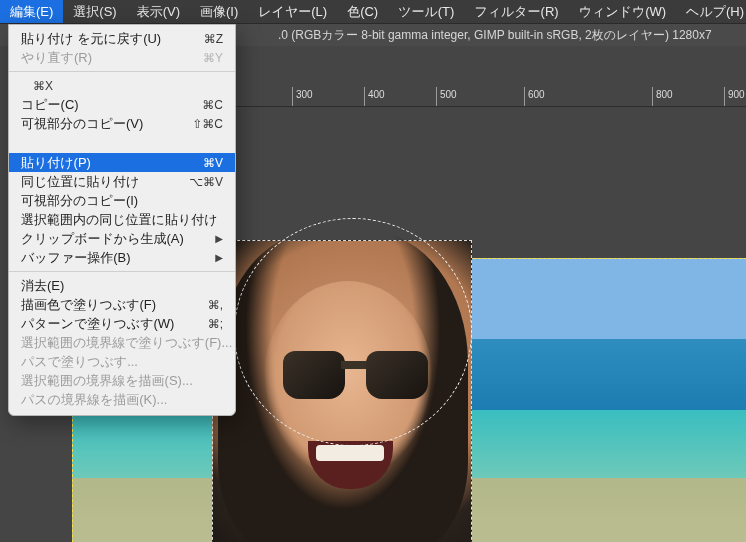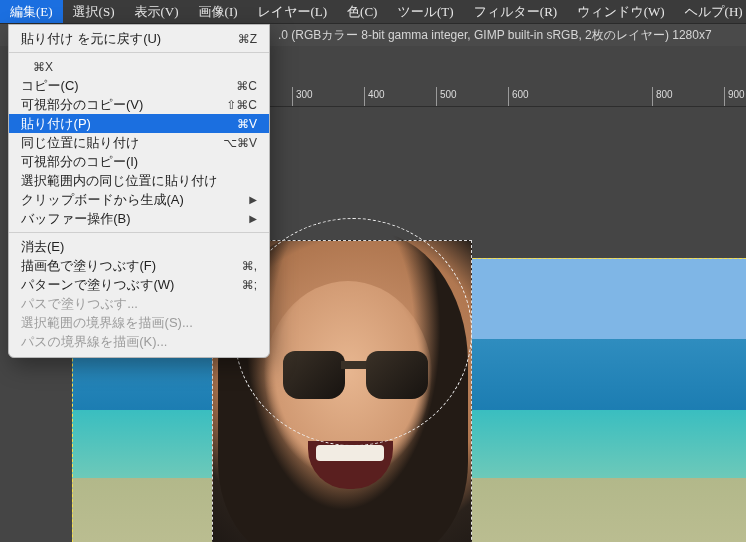--- a/index.html
+++ b/index.html
@@ -22,21 +22,20 @@
     align-items: stretch;
     position: relative;
     z-index: 10;
   }
   .menu-item {
     padding: 4px 10px;
     display: flex;
     align-items: center;
     color: #e8e8e8;
     white-space: nowrap;
-    font-family: Liberation Serif, serif;
   }
   .menu-item.active {
     background: #1b6fe0;
     color: #ffffff;
   }
 
   
   .titlebar {
     height: 22px;
     background: #4a4a4a;
@@ -139,39 +138,39 @@
     width: 238px; height: 228px;
     border: 1.5px dashed #f1f1f1;
     border-radius: 50%;
     pointer-events: none;
   }
 
   
   .dropdown {
     position: absolute;
     top: 24px; left: 8px;
-    width: 262px;
+    width: 228px;
     background: #efefef;
     color: #222;
     border: 1px solid #b7b7b7;
     border-radius: 0 0 6px 6px;
     box-shadow: 4px 8px 22px rgba(0,0,0,0.35);
     padding: 4px 0 6px;
     z-index: 100;
     font-size: 13px;
   }
   .dd-row {
     display: flex;
     align-items: center;
     height: 19px;
     padding: 0 12px;
     white-space: nowrap;
   }
   .dd-row.highlight {
-    background: #1b6fe0; color: #ffffff;
+    background: #1b6fe0; color: #ffffff; margin-top: 20px;
   }
   .dd-row.disabled { color: #9b9b9b; }
   .dd-label { flex: 1; }
   .dd-accel { color: #3a3a3a; font-size: 12px; margin-left: 12px; }
   .dd-row.highlight .dd-accel { color: #fff; }
   .dd-row.disabled .dd-accel { color: #b5b5b5; }
   .dd-sub {
     width: 10px; text-align: right; color: #444; font-size: 10px; margin-left:6px;
   }
   .dd-sep {
@@ -199,21 +198,21 @@
   <span>.0 (RGBカラー 8-bit gamma integer, GIMP built-in sRGB, 2枚のレイヤー) 1280x7</span>
 </div>
 
 <div class="workspace">
 
   <div class="ruler-h">
     <div class="ruler-ticks" id="ruler-ticks">
         <div class="ruler-tick" style="left: 270px;">300</div>
         <div class="ruler-tick" style="left: 342px; text-align: center;">400</div>
         <div class="ruler-tick" style="left: 414px;">500</div>
-        <div class="ruler-tick" style="left: 486px;">600</div>
+        <div class="ruler-tick" style="left: 502px;">600</div>
         <div class="ruler-tick" style="left: 558px; margin-top: 21px;">700</div>
         <div class="ruler-tick" style="left: 630px;">800</div>
         <div class="ruler-tick" style="left: 702px;">900</div>
       </div>
   </div>
 
   <div class="canvas-area">
     <div class="photo"></div>
     <div class="pasted-layer">
       <div class="hair"></div>
@@ -229,20 +228,24 @@
     </div>
     <div class="ellipse-sel"></div>
   </div>
 </div>
 
 <div class="dropdown" id="dropdown">
     <div class="dd-row">
       <span class="dd-label">貼り付け を元に戻す(U)</span>
       <span class="dd-accel">⌘Z</span>
     </div>
+    <div class="dd-row disabled">
+      <span class="dd-label">やり直す(R)</span>
+      <span class="dd-accel">⌘Y</span>
+    </div>
     <div class="dd-sep"></div>
     <div class="dd-row">
       <span class="dd-accel">⌘X</span>
     </div>
     <div class="dd-row">
       <span class="dd-label">コピー(C)</span>
       <span class="dd-accel">⌘C</span>
     </div>
     <div class="dd-row">
       <span class="dd-label">可視部分のコピー(V)</span>
@@ -276,20 +279,23 @@
     </div>
     <div class="dd-row">
       <span class="dd-label">描画色で塗りつぶす(F)</span>
       <span class="dd-accel">⌘,</span>
     </div>
     <div class="dd-row">
       <span class="dd-label">パターンで塗りつぶす(W)</span>
       <span class="dd-accel">⌘;</span>
     </div>
     <div class="dd-row disabled">
+      <span class="dd-label">選択範囲の境界線で塗りつぶす(F)...</span>
+    </div>
+    <div class="dd-row disabled">
       <span class="dd-label">パスで塗りつぶす...</span>
     </div>
     <div class="dd-row disabled">
       <span class="dd-label">選択範囲の境界線を描画(S)...</span>
     </div>
     <div class="dd-row disabled">
       <span class="dd-label">パスの境界線を描画(K)...</span>
     </div>
   </div>
 

